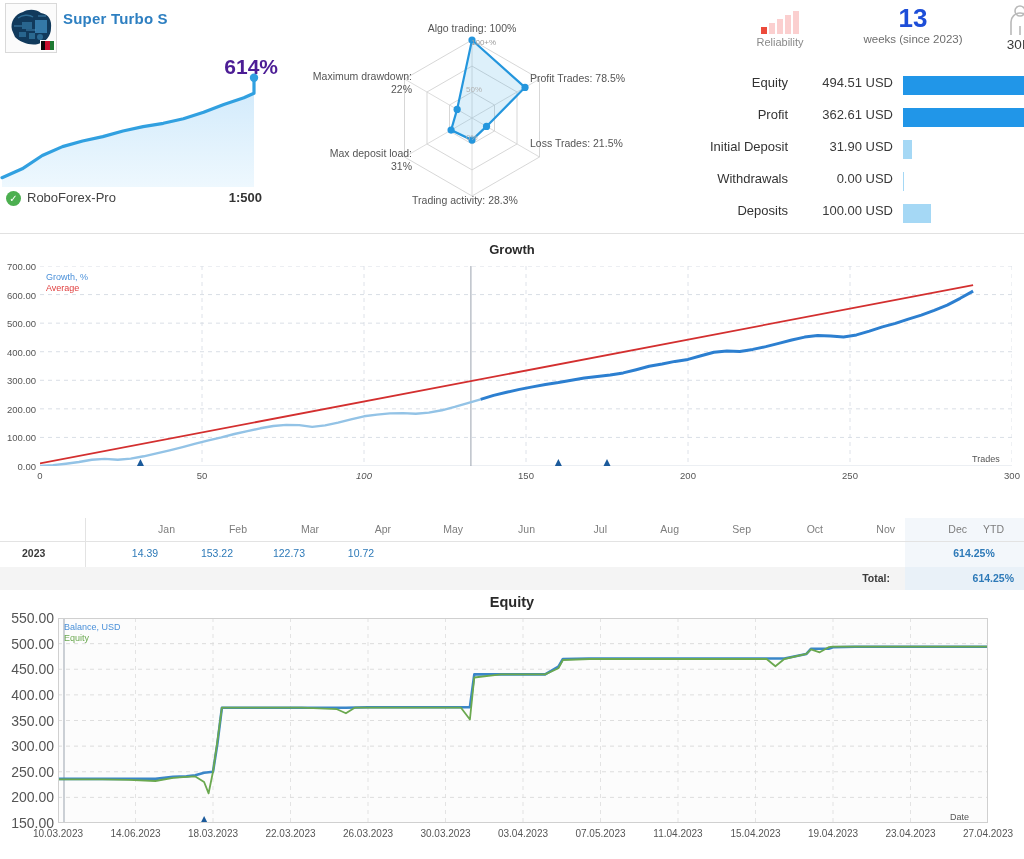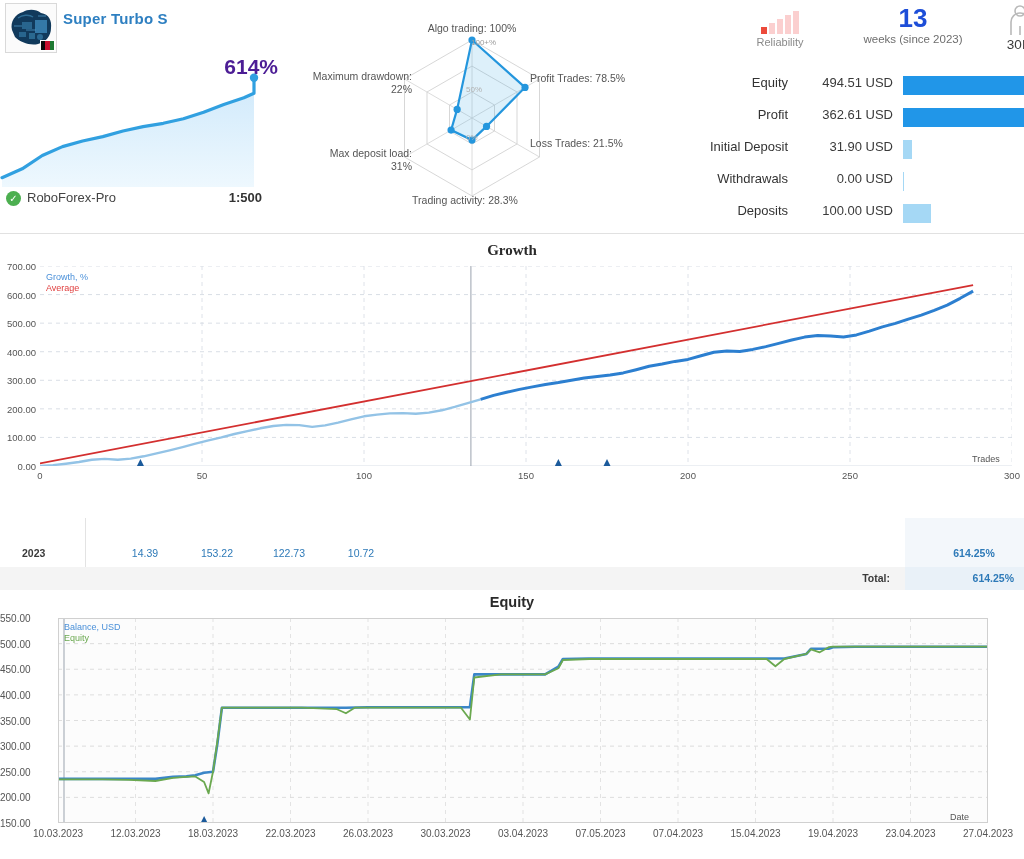--- a/index.html
+++ b/index.html
@@ -53,21 +53,21 @@
   .stat-row{position:absolute;left:0;width:374px;height:26px;}
   .stat-name{position:absolute;left:0;top:0;width:138px;text-align:right;font-size:13px;color:#333;}
   .stat-val{position:absolute;left:148px;top:0;width:95px;text-align:right;font-size:13px;color:#3a3a3a;}
   .stat-bar{position:absolute;left:253px;top:1px;height:19px;background:#2196e8;}
   .stat-bar.light{background:#a5d8f5;}
 
   
   #growth-sec{position:absolute;left:0;top:233px;width:1024px;height:285px;
      border-top:1px solid #e1e1e1;border-bottom:1px solid #e1e1e1;background:#fff;}
   #growth-title{position:absolute;left:0;top:8px;width:1024px;text-align:center;
-     font-size:15px;font-weight:bold;color:#2a2a2a;font-family:Liberation Serif, serif;}
+     font-size:13px;font-weight:bold;color:#2a2a2a;}
   #growth-plot{position:absolute;left:40px;top:32px;width:972px;height:200px;}
   .gy-lab{position:absolute;right:0;font-size:9.5px;color:#555;text-align:right;
      transform:translateY(-50%);white-space:nowrap;}
   .gx-lab{position:absolute;top:0;font-size:9.5px;color:#555;transform:translateX(-50%);}
   #growth-legend{position:absolute;left:46px;top:38px;font-size:9px;line-height:11px;}
   #growth-legend .g1{color:#4a90d9;}
   #growth-legend .g2{color:#e04040;}
   #trades-ax-lbl{position:absolute;font-size:9px;color:#555;}
 
   
@@ -84,21 +84,21 @@
      font-size:10.5px;font-weight:bold;color:#3a3a3a;}
   #mt-total-val{position:absolute;left:905px;top:0px;width:119px;height:23px;background:#e9f1f8;}
   #mt-total-val span{position:absolute;right:10px;top:5px;font-size:10.5px;font-weight:bold;color:#2e7ab8;}
   .ytd-cell{position:absolute;left:905px;width:119px;background:#f3f7fb;}
 
   
   #equity-sec{position:absolute;left:0;top:590px;width:1024px;height:269px;background:#fff;}
   #equity-title{position:absolute;left:0;top:4px;width:1024px;text-align:center;
      font-size:14.5px;font-weight:bold;color:#2a2a2a;}
   #equity-plot{position:absolute;left:58px;top:28px;width:930px;height:805px;}
-  .ey-lab{position:absolute;right:13px;font-size:10px;color:#555;
+  .ey-lab{position:absolute;right:13px;font-size:14px;color:#555;text-align:right;
      transform:translateY(-50%);white-space:nowrap;}
   .ex-lab{position:absolute;top:0;font-size:10px;color:#555;transform:translateX(-50%);white-space:nowrap;}
   #equity-legend{position:absolute;left:64px;top:32px;font-size:9px;line-height:11px;}
   #equity-legend .e1{color:#4a90d9;}
   #equity-legend .e2{color:#6aa84f;}
   #date-ax-lbl{position:absolute;font-size:9px;color:#555;}
 </style>
 </head>
 <body>
 
@@ -275,30 +275,45 @@
       <div class="gy-lab" style="top: 232px; left: 0px; width: 36px;">0.00</div>
       <div class="gy-lab" style="top: 203.429px; left: 0px; width: 36px;">100.00</div>
       <div class="gy-lab" style="top: 174.857px; left: 0px; width: 36px;">200.00</div>
       <div class="gy-lab" style="top: 146.286px; left: 0px; width: 36px;">300.00</div>
       <div class="gy-lab" style="top: 117.714px; left: 0px; width: 36px;">400.00</div>
       <div class="gy-lab" style="top: 89.1429px; left: 0px; width: 36px;">500.00</div>
       <div class="gy-lab" style="top: 60.5714px; left: 0px; width: 36px;">600.00</div>
       <div class="gy-lab" style="top: 32px; left: 0px; width: 36px;">700.00</div>
       <div class="gx-lab" style="top: 236px; left: 40px;">0</div>
       <div class="gx-lab" style="top: 236px; left: 202px;">50</div>
-      <div class="gx-lab" style="top: 236px; left: 364px;">100</div>
+      <div class="gx-lab" style="top: 236px; left: 364px; font-style: italic;">100</div>
       <div class="gx-lab" style="top: 236px; left: 526px;">150</div>
       <div class="gx-lab" style="top: 236px; left: 688px;">200</div>
       <div class="gx-lab" style="top: 236px; left: 850px;">250</div>
       <div class="gx-lab" style="top: 236px; left: 1012px;">300</div>
     </div>
 </div>
 
 <div id="month-table">
   <div class="ytd-cell" style="top:0;height:72px;"></div>
+  <div id="mt-head">
+      <span class="mt-mon" style="left: 115px; width: 60px;">Jan</span>
+      <span class="mt-mon" style="left: 187px; width: 60px;">Feb</span>
+      <span class="mt-mon" style="left: 259px; width: 60px;">Mar</span>
+      <span class="mt-mon" style="left: 331px; width: 60px;">Apr</span>
+      <span class="mt-mon" style="left: 403px; width: 60px;">May</span>
+      <span class="mt-mon" style="left: 475px; width: 60px;">Jun</span>
+      <span class="mt-mon" style="left: 547px; width: 60px;">Jul</span>
+      <span class="mt-mon" style="left: 619px; width: 60px;">Aug</span>
+      <span class="mt-mon" style="left: 691px; width: 60px;">Sep</span>
+      <span class="mt-mon" style="left: 763px; width: 60px;">Oct</span>
+      <span class="mt-mon" style="left: 835px; width: 60px;">Nov</span>
+      <span class="mt-mon" style="left: 907px; width: 60px;">Dec</span>
+      <span class="mt-mon" style="left: 944px; width: 60px;">YTD</span>
+    </div>
   <div id="mt-body">
     <span id="mt-year">2023</span>
   <span class="mt-val" style="left: 115px; width: 60px;">14.39</span>
       <span class="mt-val" style="left: 187px; width: 60px;">153.22</span>
       <span class="mt-val" style="left: 259px; width: 60px;">122.73</span>
       <span class="mt-val" style="left: 331px; width: 60px;">10.72</span>
       <span class="mt-val" style="left: 944px; width: 60px; font-weight: bold;">614.25%</span>
     </div>
   <div id="mt-total">
     <span id="mt-total-lbl">Total:</span>
@@ -352,26 +367,26 @@
       <div class="ey-lab" style="top: 233px; left: 0px; width: 54px;">150.00</div>
       <div class="ey-lab" style="top: 207.375px; left: 0px; width: 54px;">200.00</div>
       <div class="ey-lab" style="top: 181.75px; left: 0px; width: 54px;">250.00</div>
       <div class="ey-lab" style="top: 156.125px; left: 0px; width: 54px;">300.00</div>
       <div class="ey-lab" style="top: 130.5px; left: 0px; width: 54px;">350.00</div>
       <div class="ey-lab" style="top: 104.875px; left: 0px; width: 54px;">400.00</div>
       <div class="ey-lab" style="top: 79.25px; left: 0px; width: 54px;">450.00</div>
       <div class="ey-lab" style="top: 53.625px; left: 0px; width: 54px;">500.00</div>
       <div class="ey-lab" style="top: 28px; left: 0px; width: 54px;">550.00</div>
       <div class="ex-lab" style="top: 238px; left: 58px;">10.03.2023</div>
-      <div class="ex-lab" style="top: 238px; left: 135.5px;">12.03.2023</div>
+      <div class="ex-lab" style="top: 238px; left: 135.5px;">14.06.2023</div>
       <div class="ex-lab" style="top: 238px; left: 213px;">18.03.2023</div>
       <div class="ex-lab" style="top: 238px; left: 290.5px;">22.03.2023</div>
       <div class="ex-lab" style="top: 238px; left: 368px;">26.03.2023</div>
       <div class="ex-lab" style="top: 238px; left: 445.5px;">30.03.2023</div>
       <div class="ex-lab" style="top: 238px; left: 523px;">03.04.2023</div>
       <div class="ex-lab" style="top: 238px; left: 600.5px;">07.05.2023</div>
-      <div class="ex-lab" style="top: 238px; left: 678px;">07.04.2023</div>
+      <div class="ex-lab" style="top: 238px; left: 678px;">11.04.2023</div>
       <div class="ex-lab" style="top: 238px; left: 755.5px;">15.04.2023</div>
       <div class="ex-lab" style="top: 238px; left: 833px;">19.04.2023</div>
       <div class="ex-lab" style="top: 238px; left: 910.5px;">23.04.2023</div>
       <div class="ex-lab" style="top: 238px; left: 988px;">27.04.2023</div>
     </div>
 </div>
 
 </body></html>

